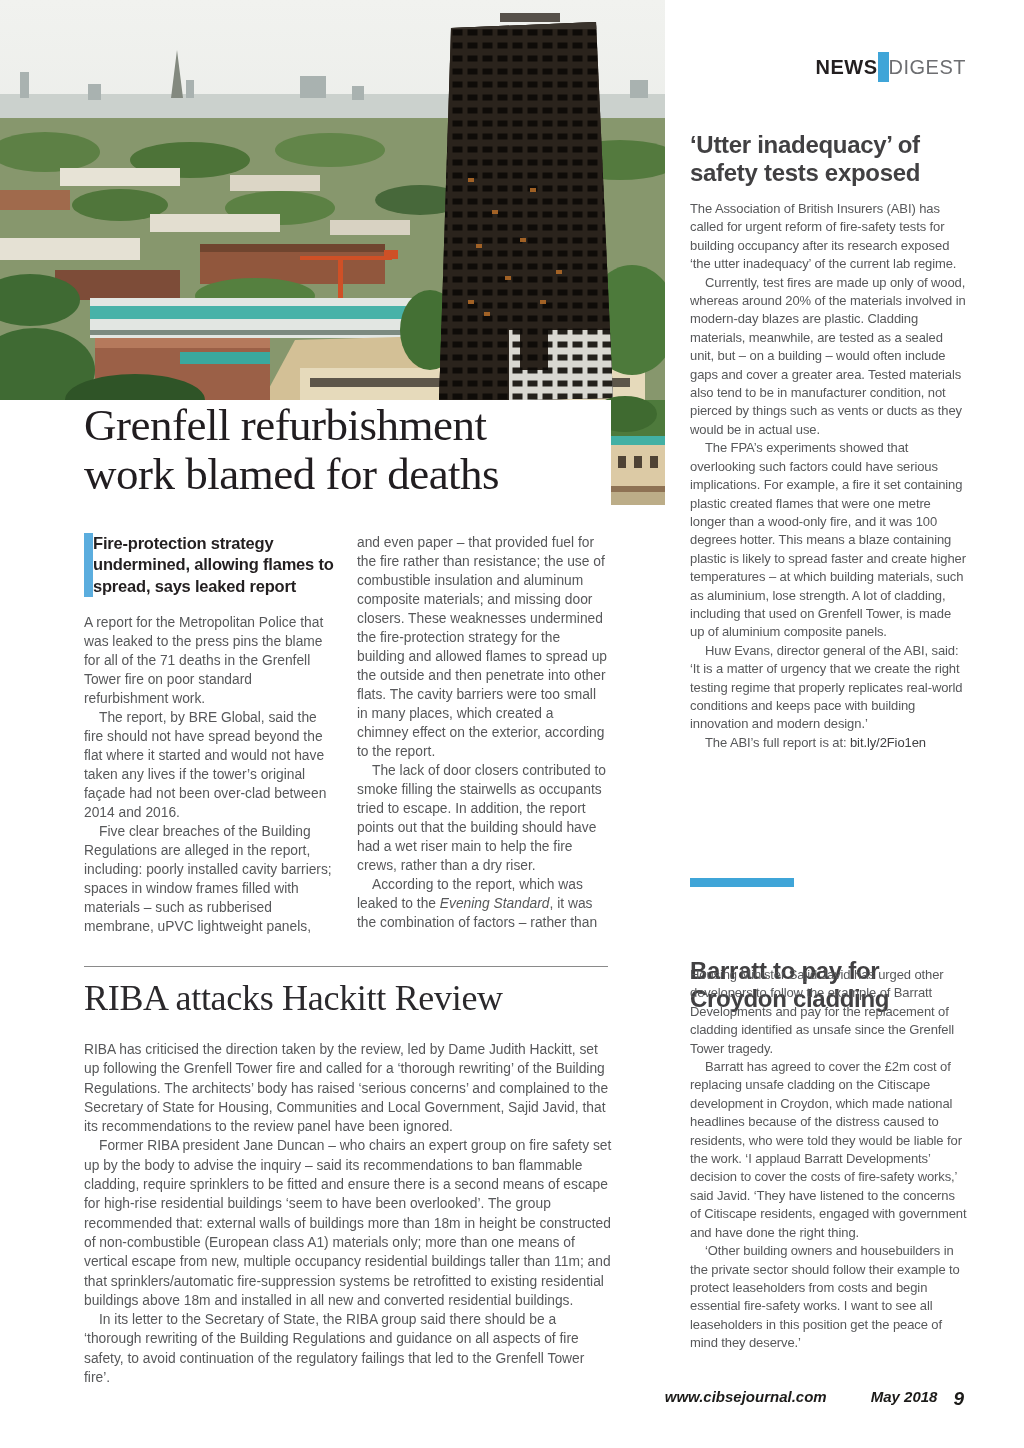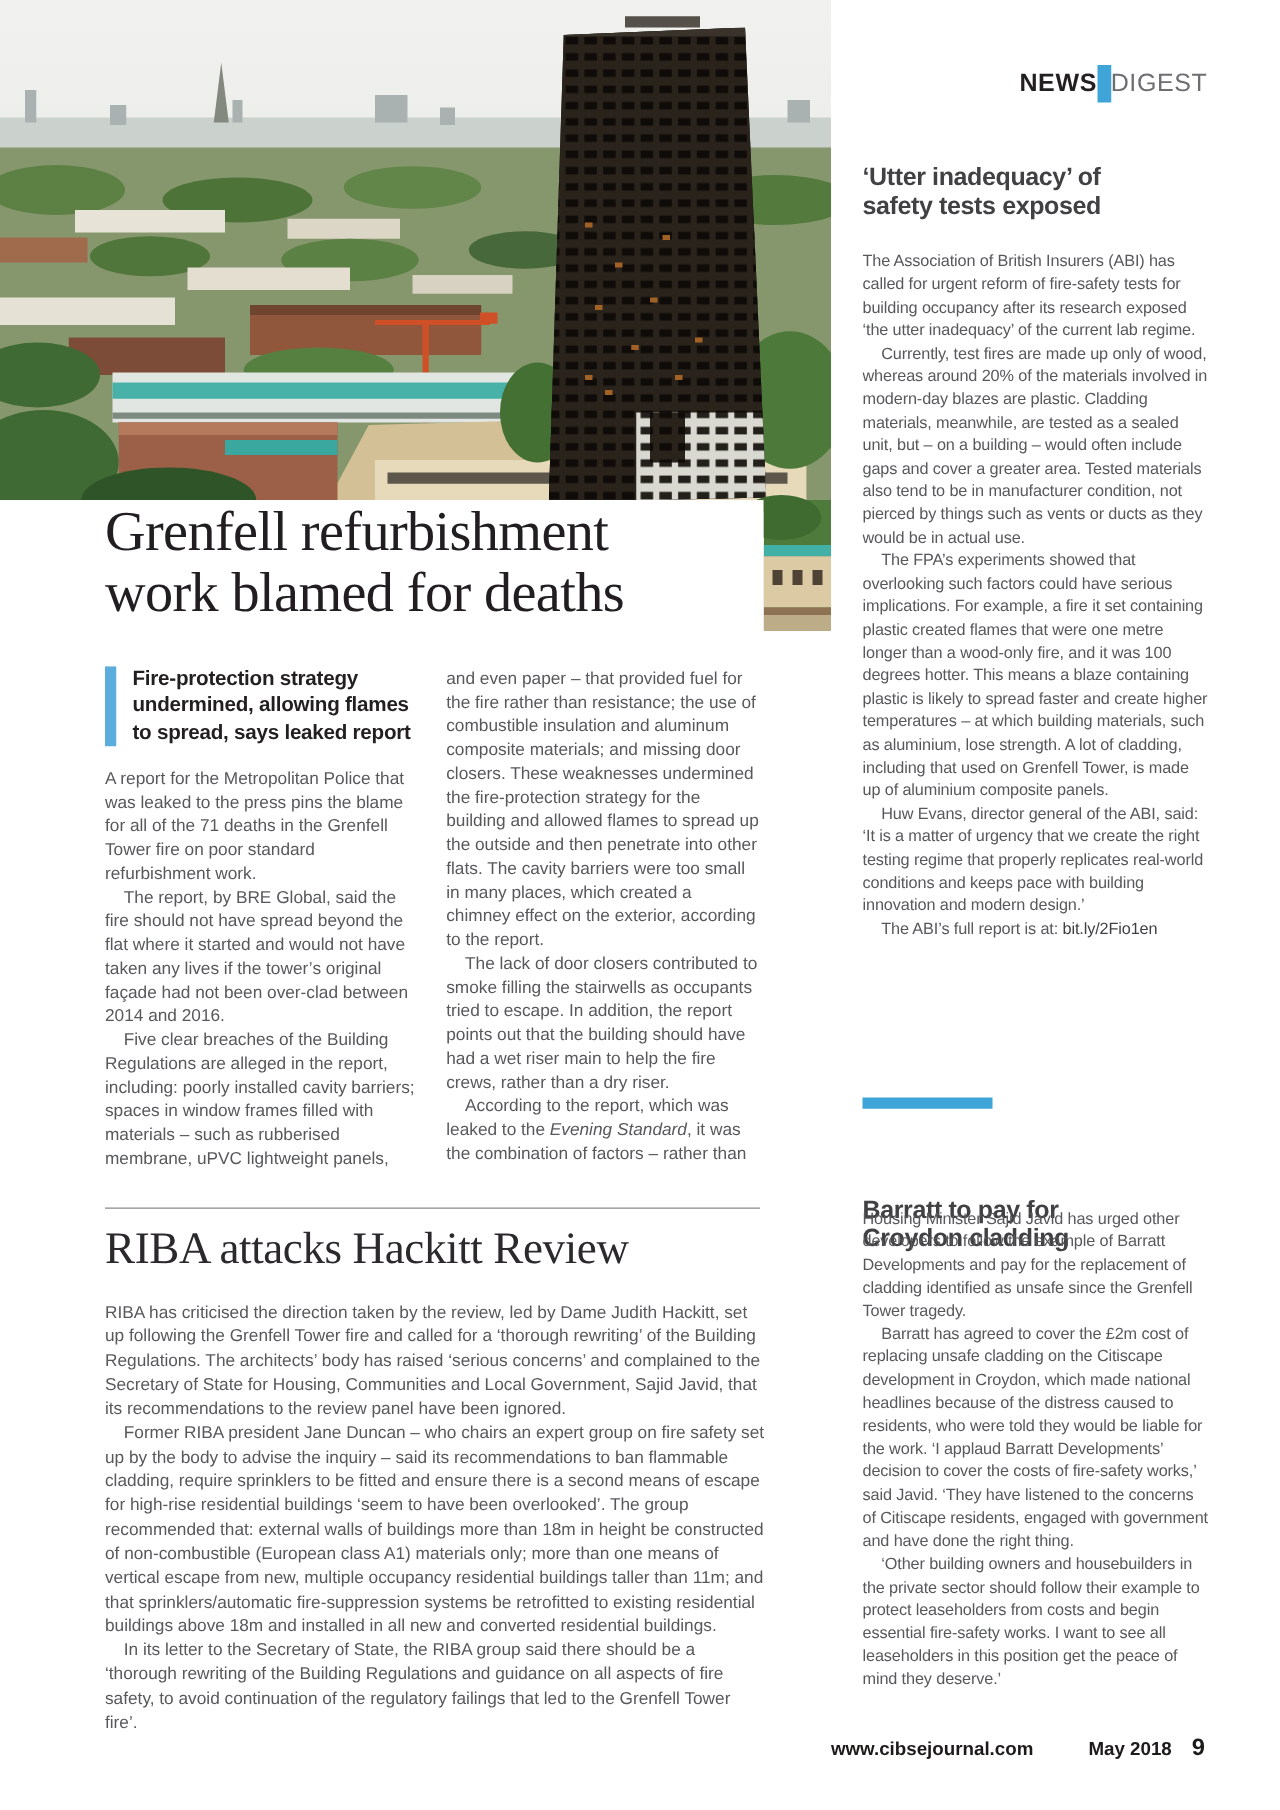--- a/index.html
+++ b/index.html
@@ -22,63 +22,63 @@
   }
   .photo svg{display:block;width:665px;height:505px;}
   
   .news-digest{position:absolute;top:52px;right:58px;display:flex;align-items:center;}
   .news-label{font-size:20px;font-weight:bold;color:var(--ink);letter-spacing:.5px;}
   .digest-bar{width:11px;height:30px;background:var(--accent);}
   .digest-label{font-size:20px;color:#6d6e71;letter-spacing:.5px;}
   
   .sb-h2{
     position:absolute;left:690px;width:290px;
-    font-size:20px;line-height:1.15;font-weight:bold;color:var(--head-gray);
+    font-size:24px;line-height:1.15;font-weight:bold;color:var(--head-gray);
     letter-spacing:-.3px;white-space:pre-line;
   }
   .sb-h2-1{top:131px;}
   .sb-h2-2{top:920px;margin-top:37px;}
   .sb-rule{position:absolute;left:690px;top:878px;width:104px;height:9px;background:var(--accent);}
   .sb-body{position:absolute;left:690px;width:278px;font-size:13px;line-height:18.4px;letter-spacing:-.1px;}
   .sb-body-1{top:200px;height:676px;overflow:hidden;}
   .sb-body-2{top:966px;height:420px;overflow:hidden;}
   
   .headline{
     position:absolute;left:84px;top:401px;width:560px;
     font-family:"Liberation Serif",serif;font-weight:normal;
     font-size:45px;line-height:1.09;letter-spacing:-.5px;color:#211d20;
     white-space:pre-line;
   }
   .main-cols{
     position:absolute;left:84px;top:533px;width:524px;height:414px;
     column-count:2;column-gap:22px;column-fill:auto;overflow:hidden;
     font-size:13.8px;line-height:19px;
   }
-  .standfirst{display:flex;gap:13px;margin-bottom:16px;break-inside:avoid;}
+  .standfirst{display:flex;margin-bottom:16px;break-inside:avoid;}
   .sf-bar{flex:0 0 9px;background:var(--accent-light);}
   .sf-text{font-size:16.5px;line-height:1.3;font-weight:bold;color:var(--ink);letter-spacing:-.2px;}
   .para{margin:0;}
   .para + .para{text-indent:15px;}
   .it{font-style:italic;}
   .bd{font-weight:normal;color:#3f4042;}
   
   .section-rule{position:absolute;left:84px;top:966px;width:524px;height:1px;background:#8a8a8a;}
   .riba-h{
     position:absolute;left:84px;top:979px;width:540px;
     font-family:"Liberation Serif",serif;font-weight:normal;
     font-size:36px;line-height:1.1;color:#2b292c;letter-spacing:-.3px;
   }
   .riba-body{
     position:absolute;left:84px;top:1040px;width:528px;height:350px;overflow:hidden;
     font-size:13.8px;line-height:19.3px;
   }
   
   .footer{
-    position:absolute;top:1388px;right:60px;display:flex;align-items:center;gap:16px;
-    font-weight:bold;color:#1c1b19;
+    position:absolute;top:1388px;right:60px;display:flex;align-items:flex-start;gap:16px;
+    font-weight:bold;color:#1c1b19;font-style:italic;
   }
   .footer .site{font-size:15px;}
   .footer .issue{font-size:15px;padding-left:28px;}
   .footer .pageno{font-size:19px;}
 </style>
 </head>
 <body>
 
 <div class="page">
 

